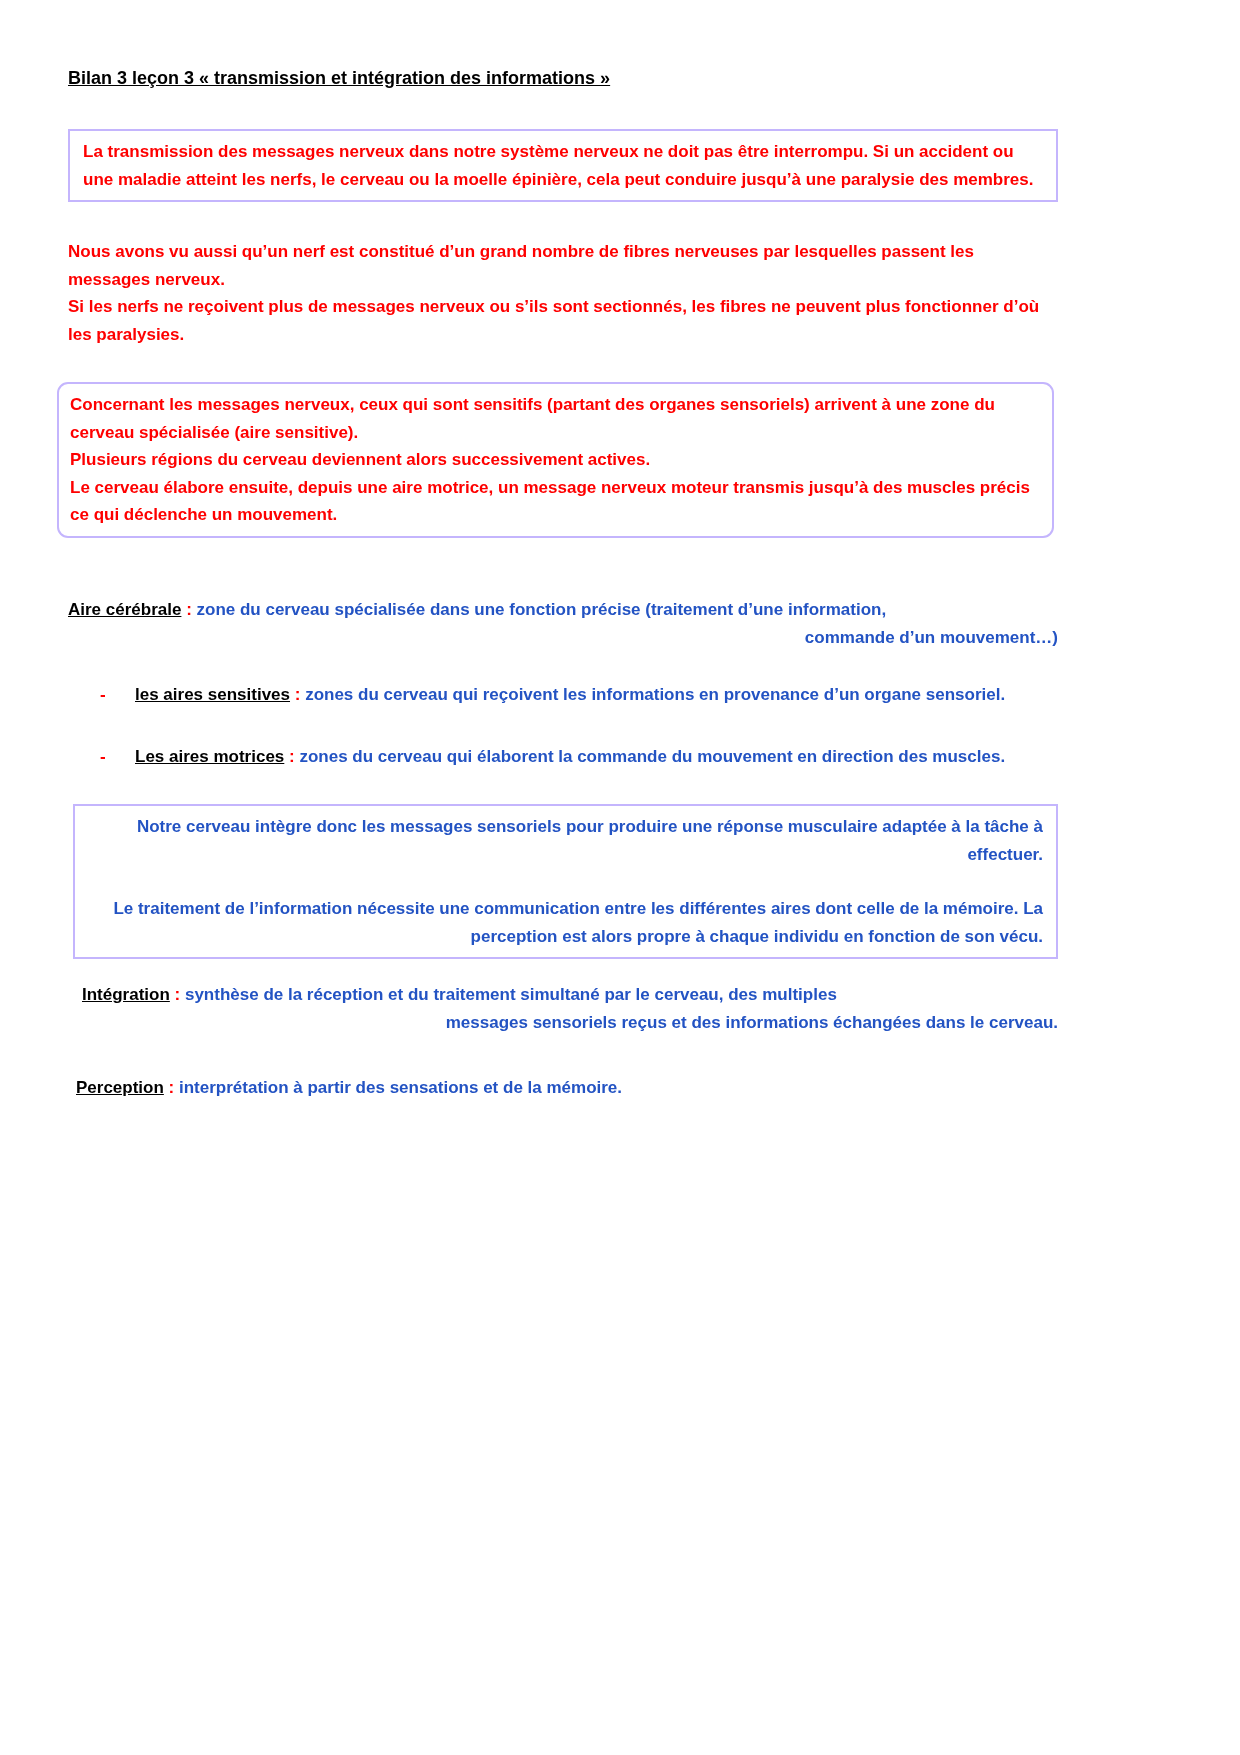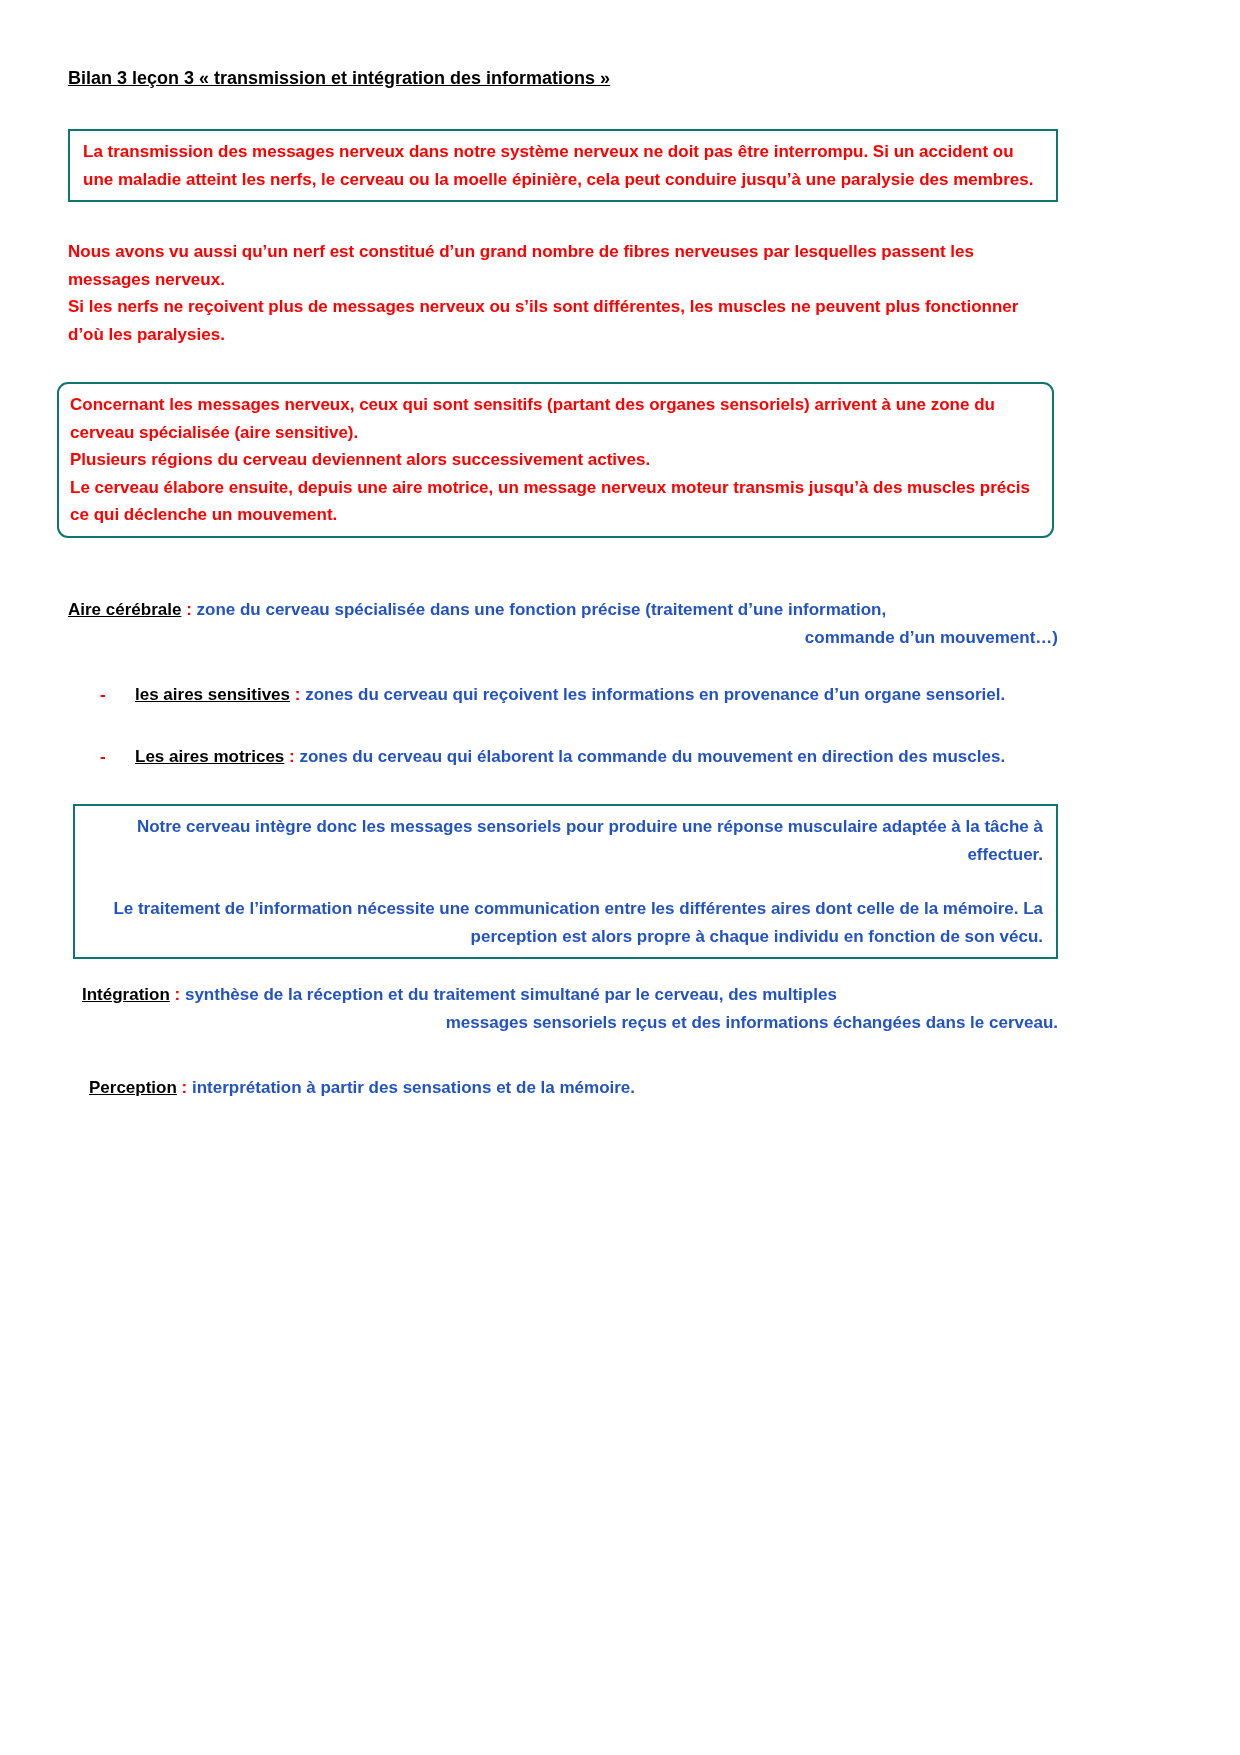--- a/index.html
+++ b/index.html
@@ -24,21 +24,21 @@
     margin-bottom: 36px;
   }
   .red-text  { color: #fe0000; }
   .blue-text { color: #2353c3; text-align: right; }
   .term {
     color: #000000;
     text-decoration: underline;
   }
   .colon { color: #fe0000; text-decoration: none; white-space: pre; }
   .box {
-    border: 2px solid #0f766e;
+    border: 2px solid #c4b5fd;
     padding: 7px 13px;
   }
   .box p { margin: 0; }
   .box1 { margin-bottom: 36px; }
   .para { margin-bottom: 34px; }
   .box2 {
     margin-left: -11px;
     margin-right: 4px;
     padding-left: 11px;
     margin-bottom: 58px;
@@ -57,36 +57,36 @@
     color: #fe0000;
   }
   .bullet .bullet-body { flex: 1 1 auto; padding-right: 30px; }
   .box3 {
     margin-left: 5px;
     margin-bottom: 22px;
   }
   .box3 .p2 { margin-top: 27px; }
   .def-integration { margin-left: 14px; margin-bottom: 38px; }
   .def-integration .line2 { padding-left: 155px; }
-  .def-perception { margin-left: 21px; }
+  .def-perception { margin-left: 8px; }
 </style>
 </head>
 <body>
 
 <div class="page">
 
   <h1 class="title">Bilan 3 leçon 3 « transmission et intégration des informations »</h1>
 
   <div class="box box1">
     <p class="red-text">La transmission des messages nerveux dans notre système nerveux ne doit pas être interrompu. Si un accident ou une maladie atteint les nerfs, le cerveau ou la moelle épinière, cela peut conduire jusqu’à une paralysie des membres.</p>
   </div>
 
   <div class="para red-text">
     <p>Nous avons vu aussi qu’un nerf est constitué d’un grand nombre de fibres nerveuses par lesquelles passent les messages nerveux.</p>
-    <p>Si les nerfs ne reçoivent plus de messages nerveux ou s’ils sont différentes, les muscles ne peuvent plus fonctionner d’où les paralysies.</p>
+    <p>Si les nerfs ne reçoivent plus de messages nerveux ou s’ils sont sectionnés, les fibres ne peuvent plus fonctionner d’où les paralysies.</p>
   </div>
 
   <div class="box box2 red-text">
     <p>Concernant les messages nerveux, ceux qui sont sensitifs (partant des organes sensoriels) arrivent à une zone du cerveau spécialisée (aire sensitive).</p>
     <p>Plusieurs régions du cerveau deviennent alors successivement actives.</p>
     <p>Le cerveau élabore ensuite, depuis une aire motrice, un message nerveux moteur transmis jusqu’à des muscles précis ce qui déclenche un mouvement.</p>
   </div>
 
   <div class="def-aire">
     <span class="term">Aire cérébrale</span><span class="colon"> : </span><span class="blue-text">zone du cerveau spécialisée dans une fonction précise (traitement d’une information,</span>

